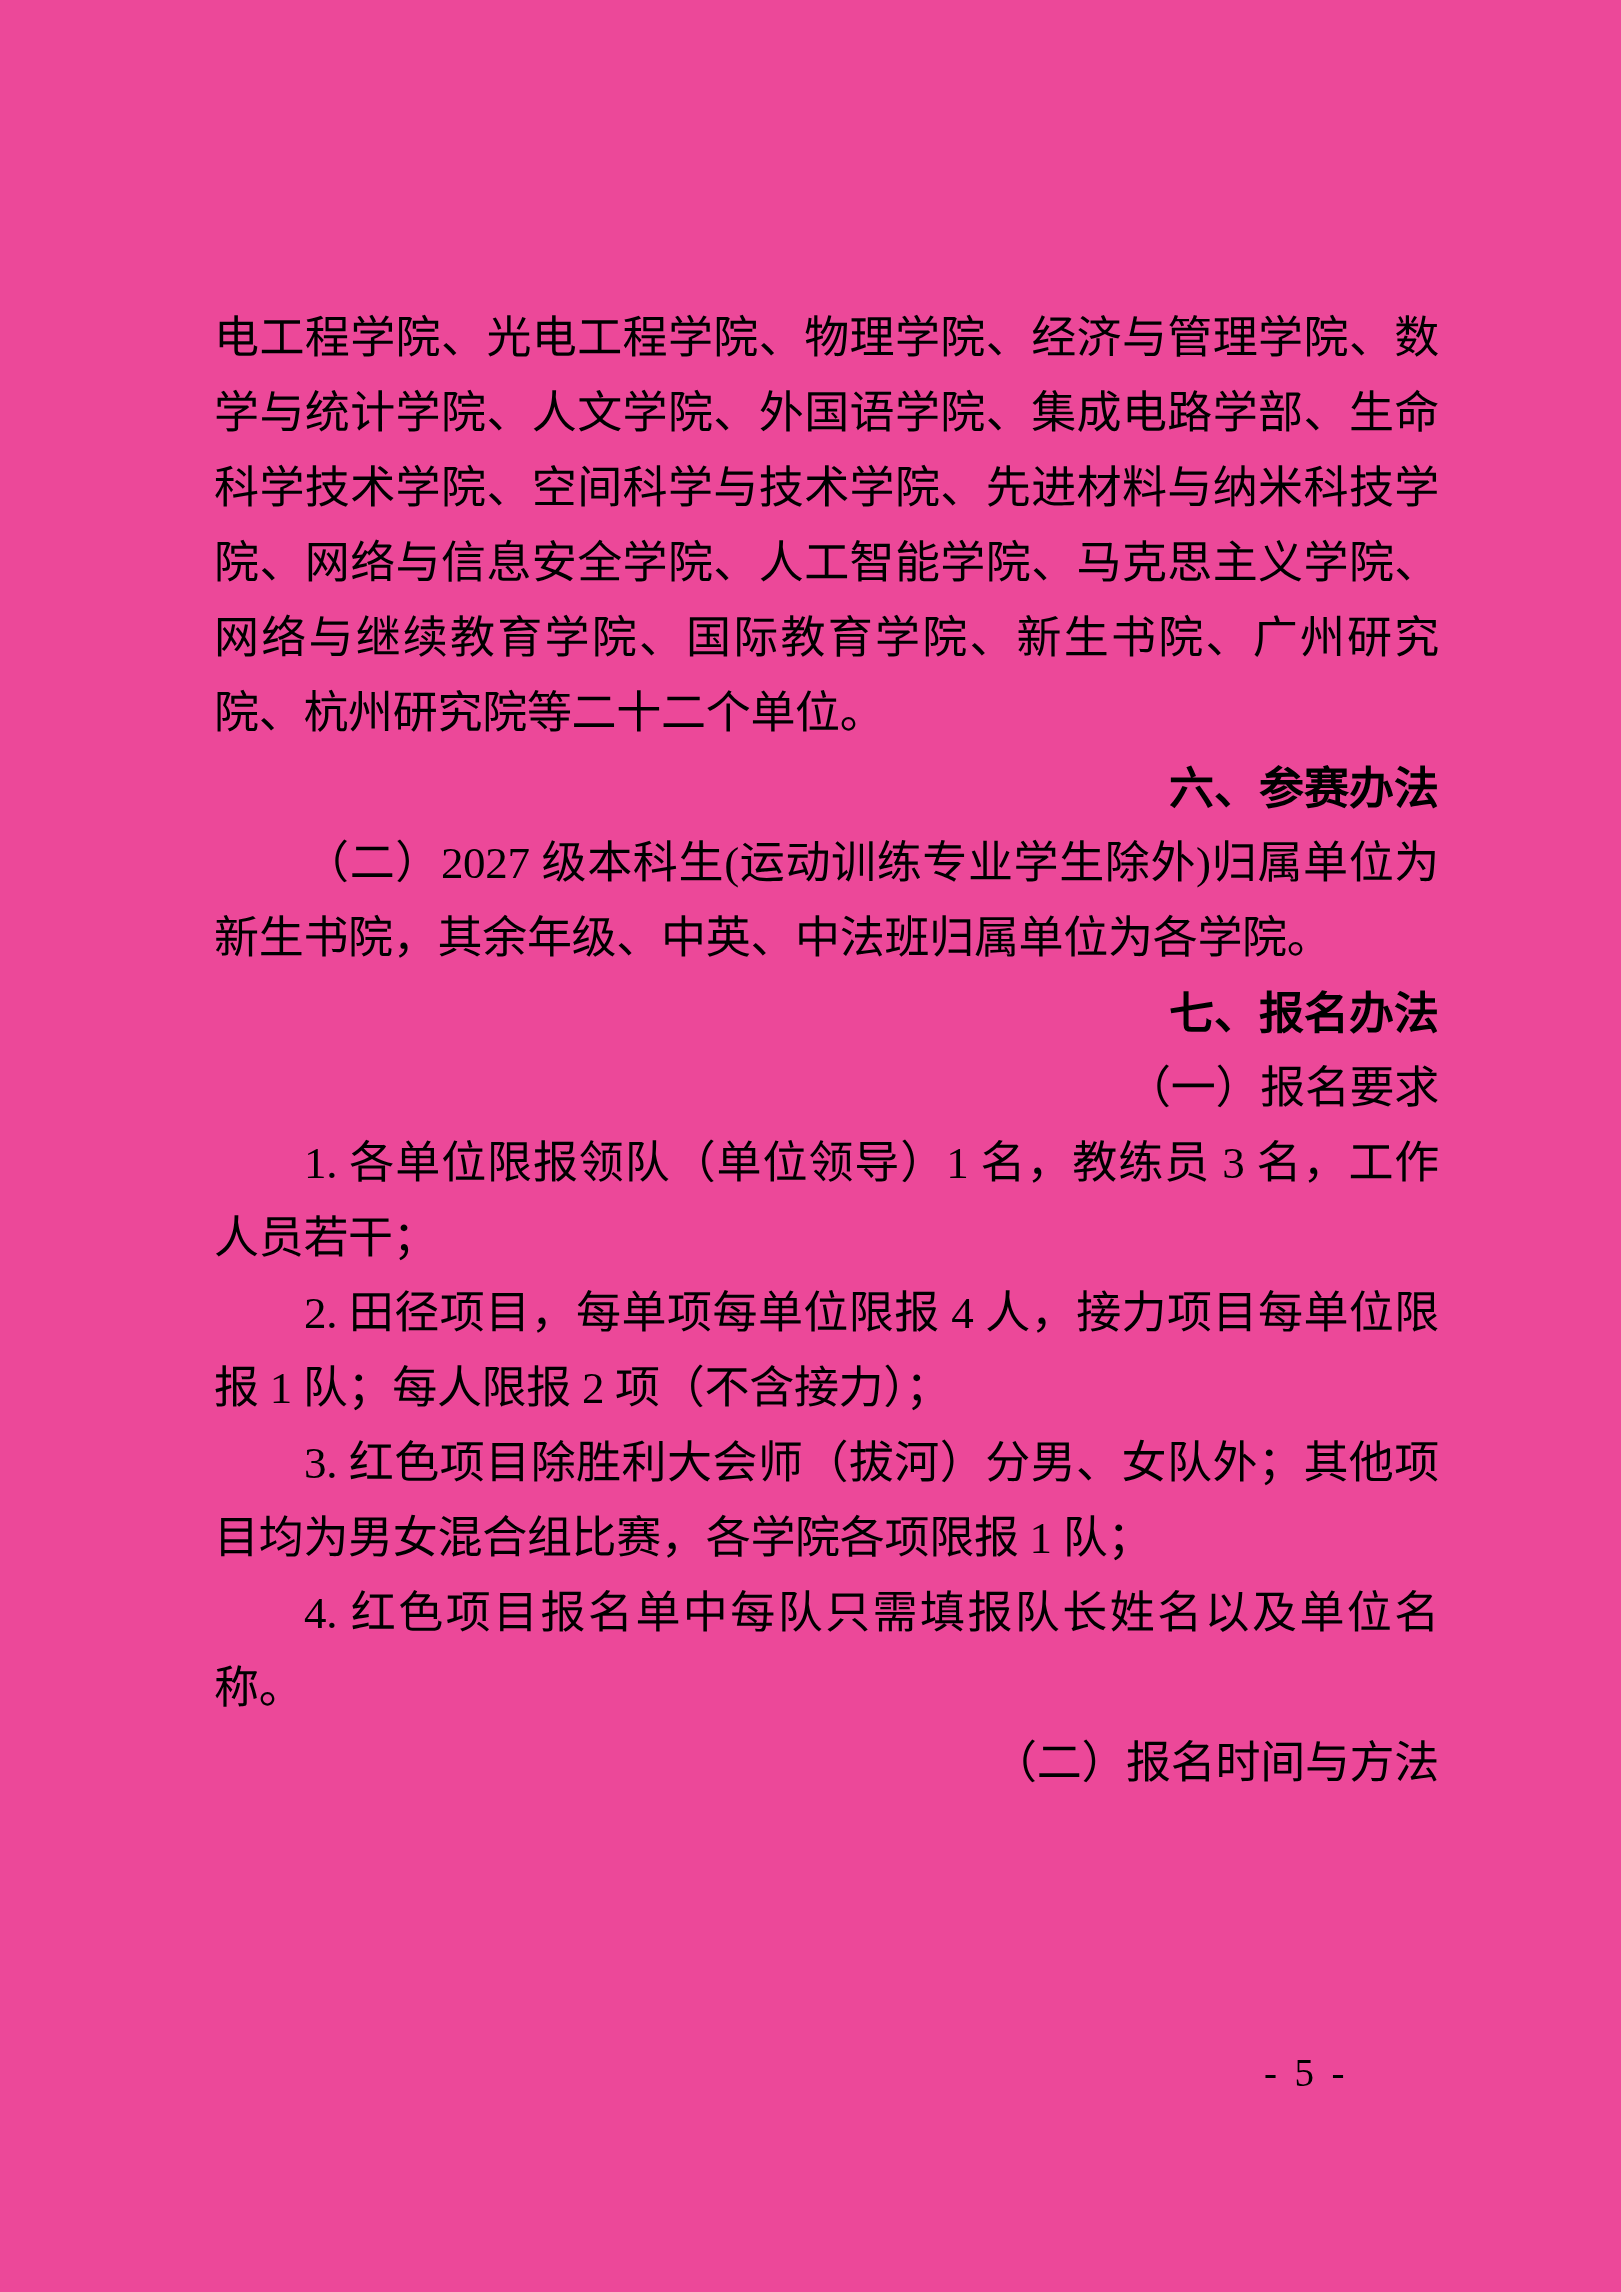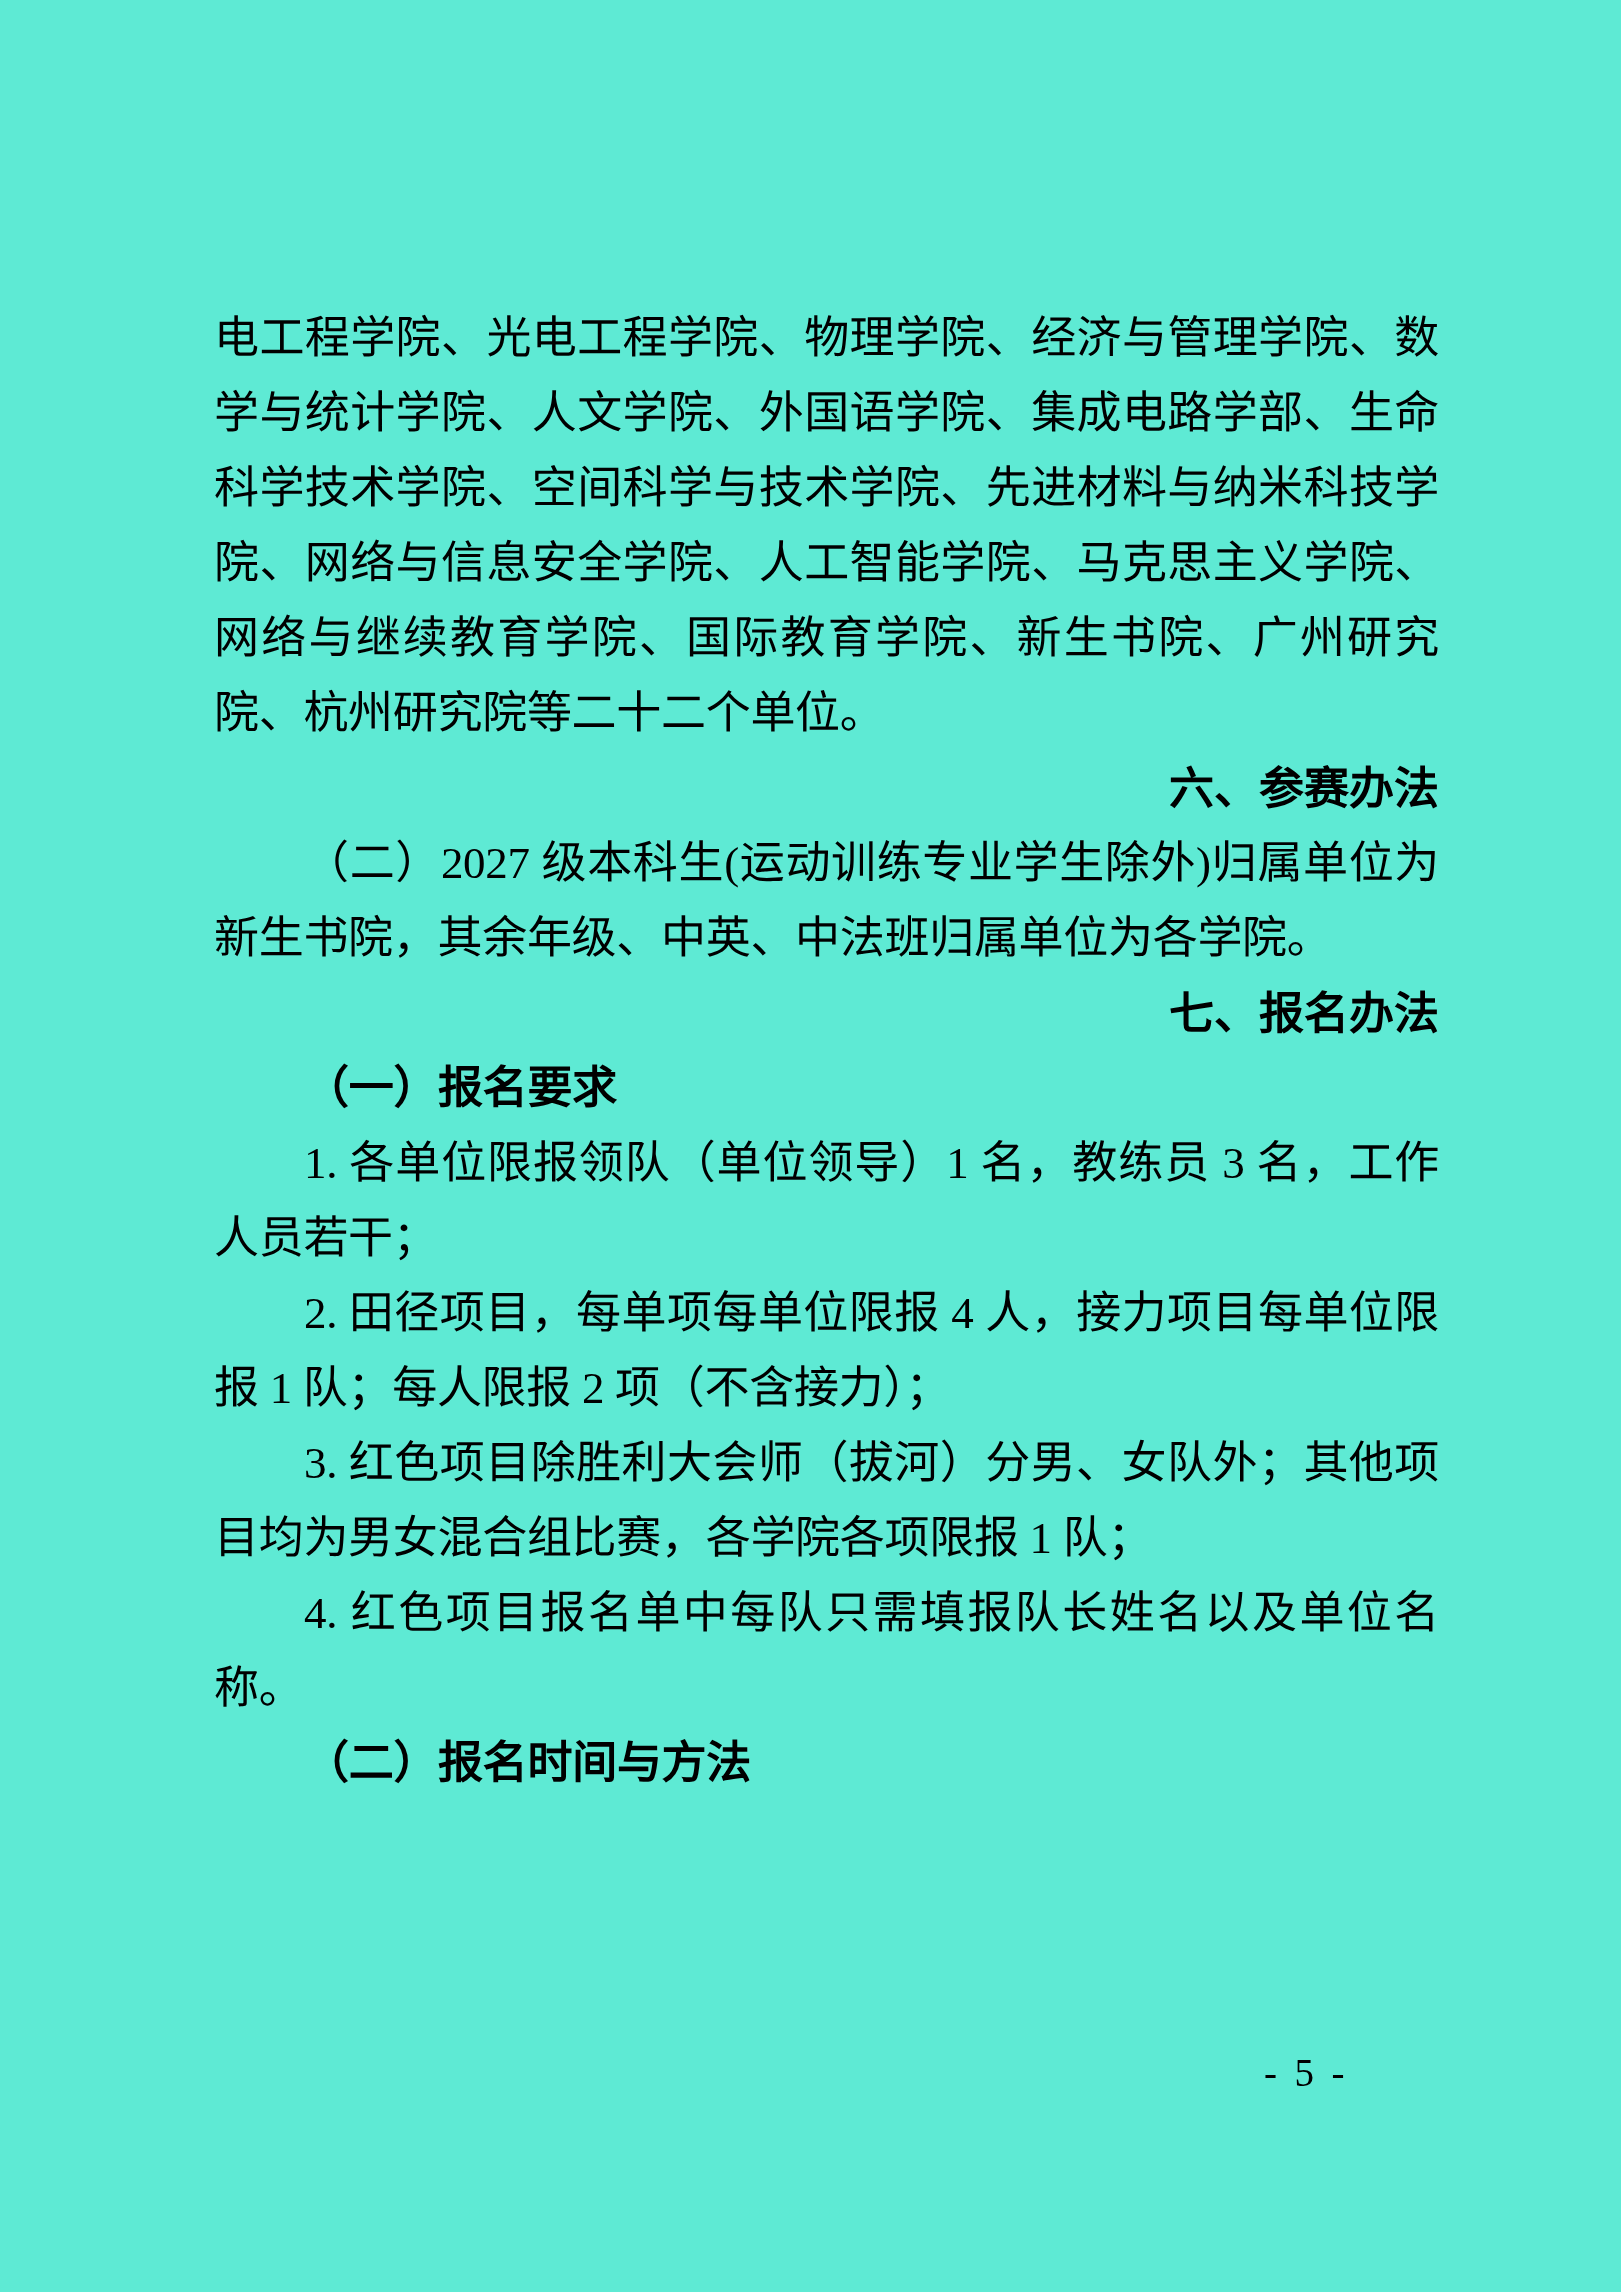--- a/index.html
+++ b/index.html
@@ -4,21 +4,21 @@
 <style>
   html, body {
     margin: 0;
     padding: 0;
     background: #ffffff;
   }
   .page {
     position: relative;
     width: 1621px;
     height: 2293px;
-    background: #5eead4;
+    background: #ec4899;
     color: #000000;
     font-family: "Liberation Serif", "DejaVu Serif", serif;
     overflow: hidden;
   }
   .content {
     position: absolute;
     left: 214px;
     top: 301px;
     width: 1225px;
   }
@@ -40,22 +40,22 @@
     letter-spacing: 0;
     text-align: right;
   }
   .content p.bold-body {
     font-family: "Liberation Sans", "DejaVu Sans", sans-serif;
     font-weight: bold;
     letter-spacing: -1.5px;
   }
   .content p.kaiti-subheading {
     font-family: "Liberation Serif", "DejaVu Serif", serif;
-    font-weight: bold;
-    text-align: left;
+    font-weight: normal;
+    text-align: right;
   }
   .page-footer {
     position: absolute;
     left: 1264px;
     top: 2051px;
     font-size: 39px;
     line-height: 43px;
     letter-spacing: 3.9px;
     font-family: "Liberation Serif", "DejaVu Serif", serif;
     color: #000000;

